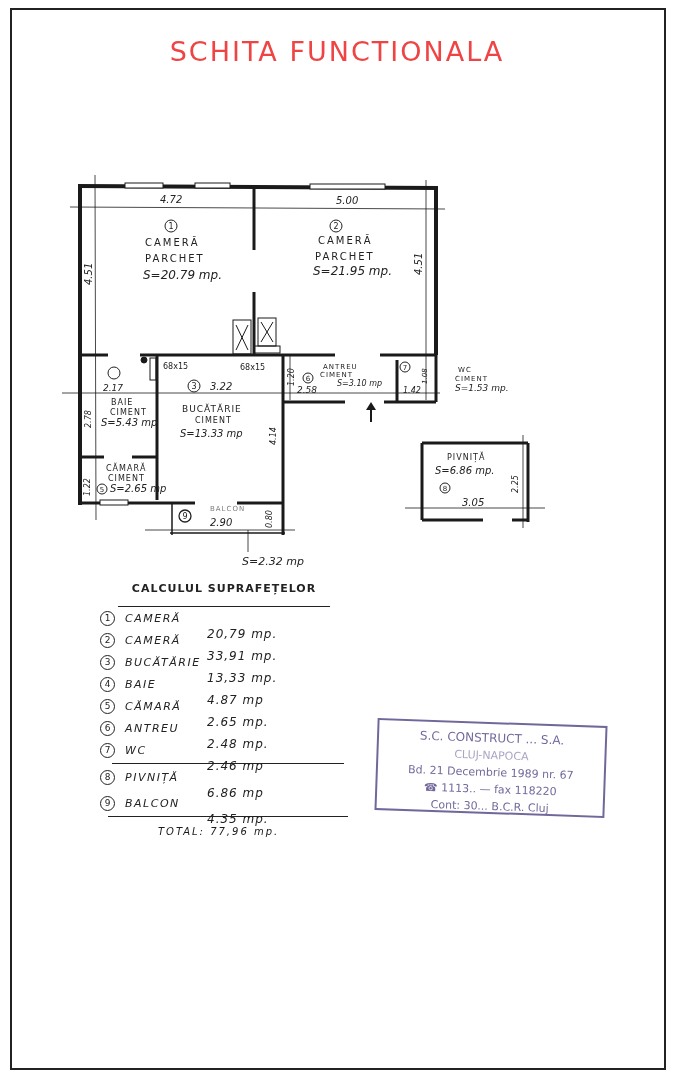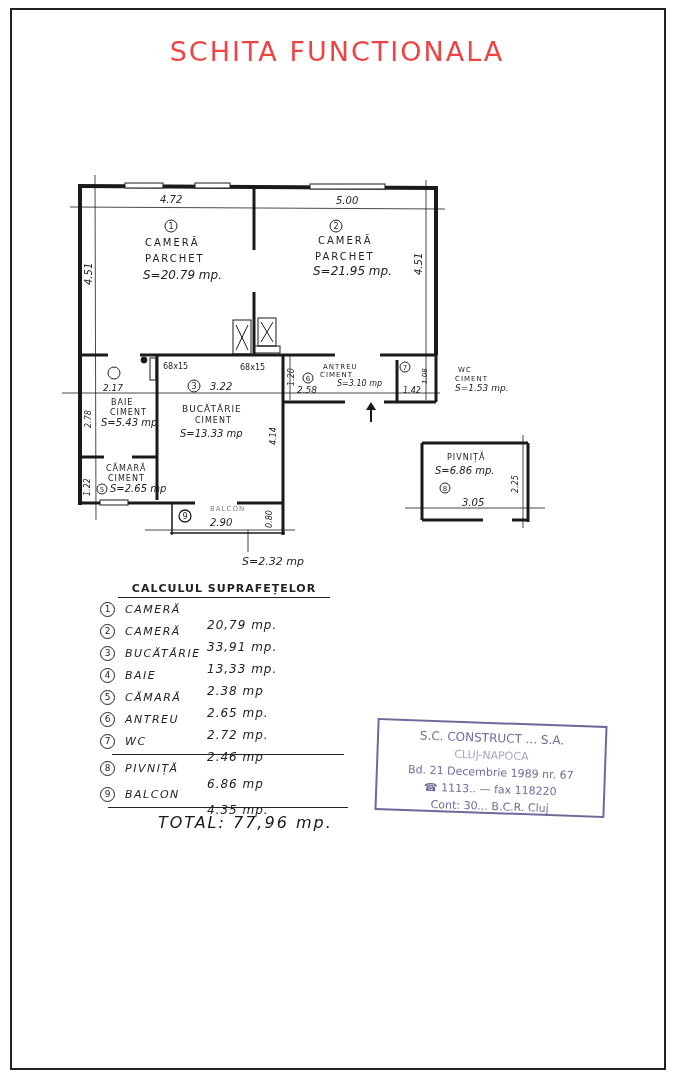--- a/index.html
+++ b/index.html
@@ -22,38 +22,38 @@
     .plan svg { position: absolute; left: 0; top: 0; }
 
     .hand { font-family: "DejaVu Sans", sans-serif; font-style: italic; fill: #222; }
     .hand-s { font-family: "DejaVu Sans", sans-serif; fill: #222; }
 
     .calc {
       position: absolute; left: 100px; top: 582px; width: 250px;
     }
     .calc-title {
       font-family: "DejaVu Sans", sans-serif; font-size: 11px; letter-spacing: 1px;
-      text-align: center; padding-bottom: 2px; border-bottom: 1.5px solid #222;
+      text-align: center; padding-bottom: 11px; border-bottom: 1.5px solid #222;
       margin-left: 18px; width: 212px; font-weight: bold; color: #222;
     }
     .calc-row {
       display: flex; align-items: center; height: 22px; font-size: 12px;
       font-style: italic; color: #222;
     }
     .calc-num {
       width: 15px; height: 15px; border: 1.3px solid #222; border-radius: 50%;
       font-size: 9px; display: flex; align-items: center; justify-content: center;
       font-style: normal; margin-right: 10px; flex-shrink: 0;
     }
     .calc-name { width: 82px; letter-spacing: 1.5px; font-size: 11px; }
     .calc-val { width: 110px; letter-spacing: 1px; margin-top: 31px; }
     .calc-sep { border-bottom: 1.5px solid #222; width: 232px; margin: 2px 0 2px 12px; }
     .calc-subtotal { padding-left: 130px; height: 20px; font-size: 13px; font-style: italic; letter-spacing: 1px; }
     .calc-total {
-      font-size: 16px; font-style: italic; letter-spacing: 2px; padding-left: 58px; height: 24px;
+      font-size: 10px; font-style: italic; letter-spacing: 2px; padding-left: 58px; height: 24px;
       display: flex; align-items: center;
     }
 
     .stamp {
       position: absolute; left: 376px; top: 722px; width: 230px; height: 92px;
       border: 2px solid #5a4d8a; color: #5a4d8a; transform: rotate(2deg);
       font-size: 11px; text-align: center; padding-top: 6px; line-height: 17px;
       opacity: 0.85;
     }
   </style>
@@ -222,31 +222,31 @@
     <span class="calc-val">33,91 mp.</span>
   </div>
   <div class="calc-row">
     <span class="calc-num">3</span>
     <span class="calc-name">BUCĂTĂRIE</span>
     <span class="calc-val">13,33 mp.</span>
   </div>
   <div class="calc-row">
     <span class="calc-num">4</span>
     <span class="calc-name">BAIE</span>
-    <span class="calc-val">2.38 mp</span>
+    <span class="calc-val">4.87 mp</span>
   </div>
   <div class="calc-row">
     <span class="calc-num">5</span>
     <span class="calc-name">CĂMARĂ</span>
     <span class="calc-val">2.65 mp.</span>
   </div>
   <div class="calc-row">
     <span class="calc-num">6</span>
     <span class="calc-name">ANTREU</span>
-    <span class="calc-val">2.72 mp.</span>
+    <span class="calc-val">2.48 mp.</span>
   </div>
   <div class="calc-row">
     <span class="calc-num">7</span>
     <span class="calc-name">WC</span>
     <span class="calc-val">2.46 mp</span>
   </div>
 
   <div class="calc-sep"></div>
 
   <div class="calc-row">

